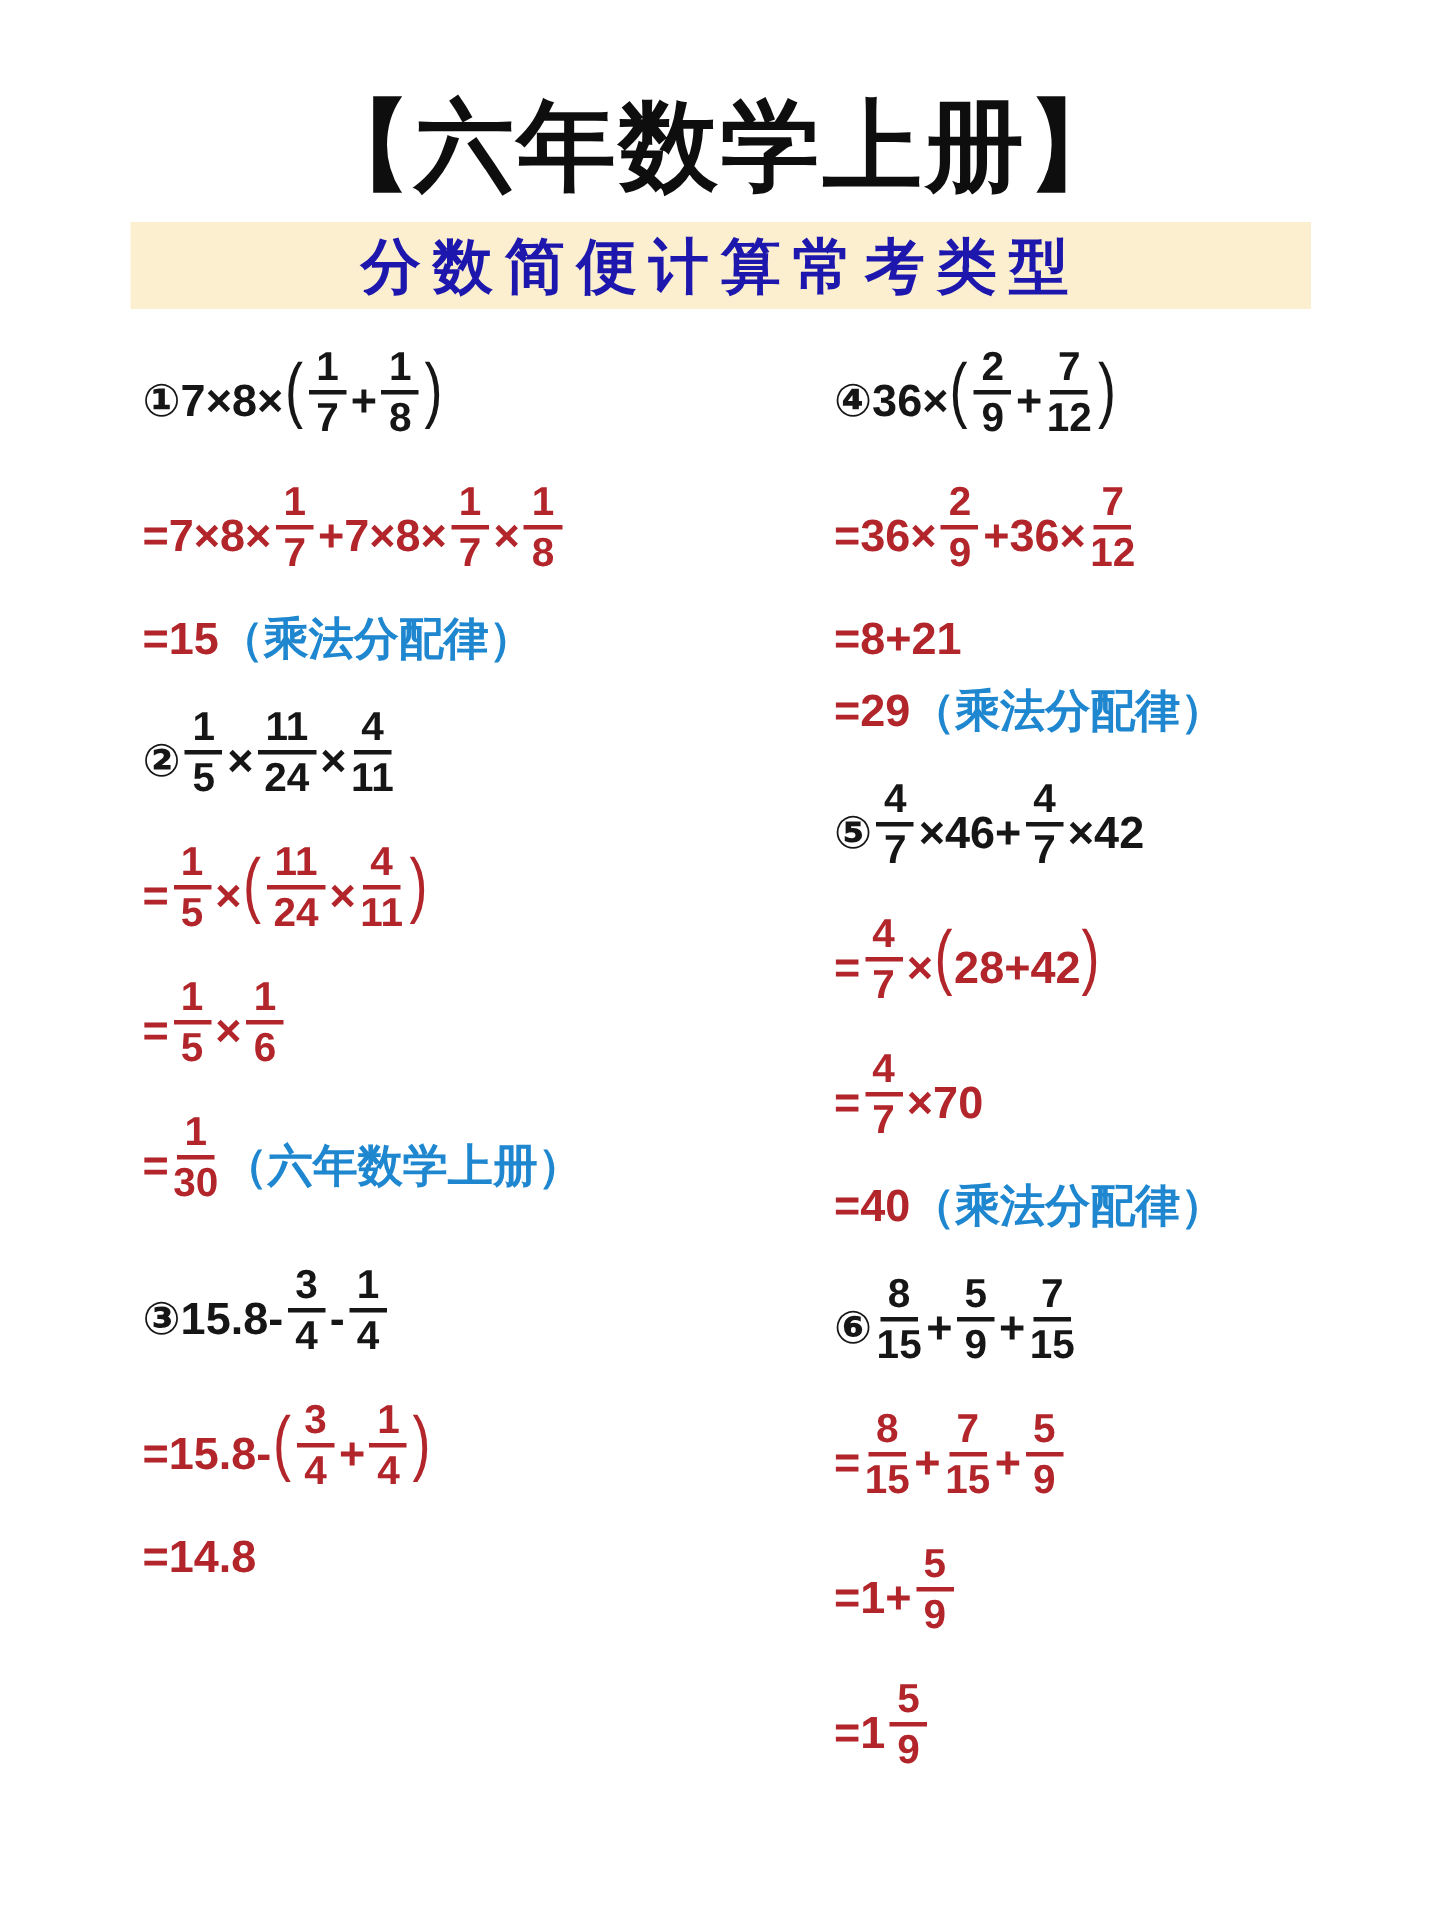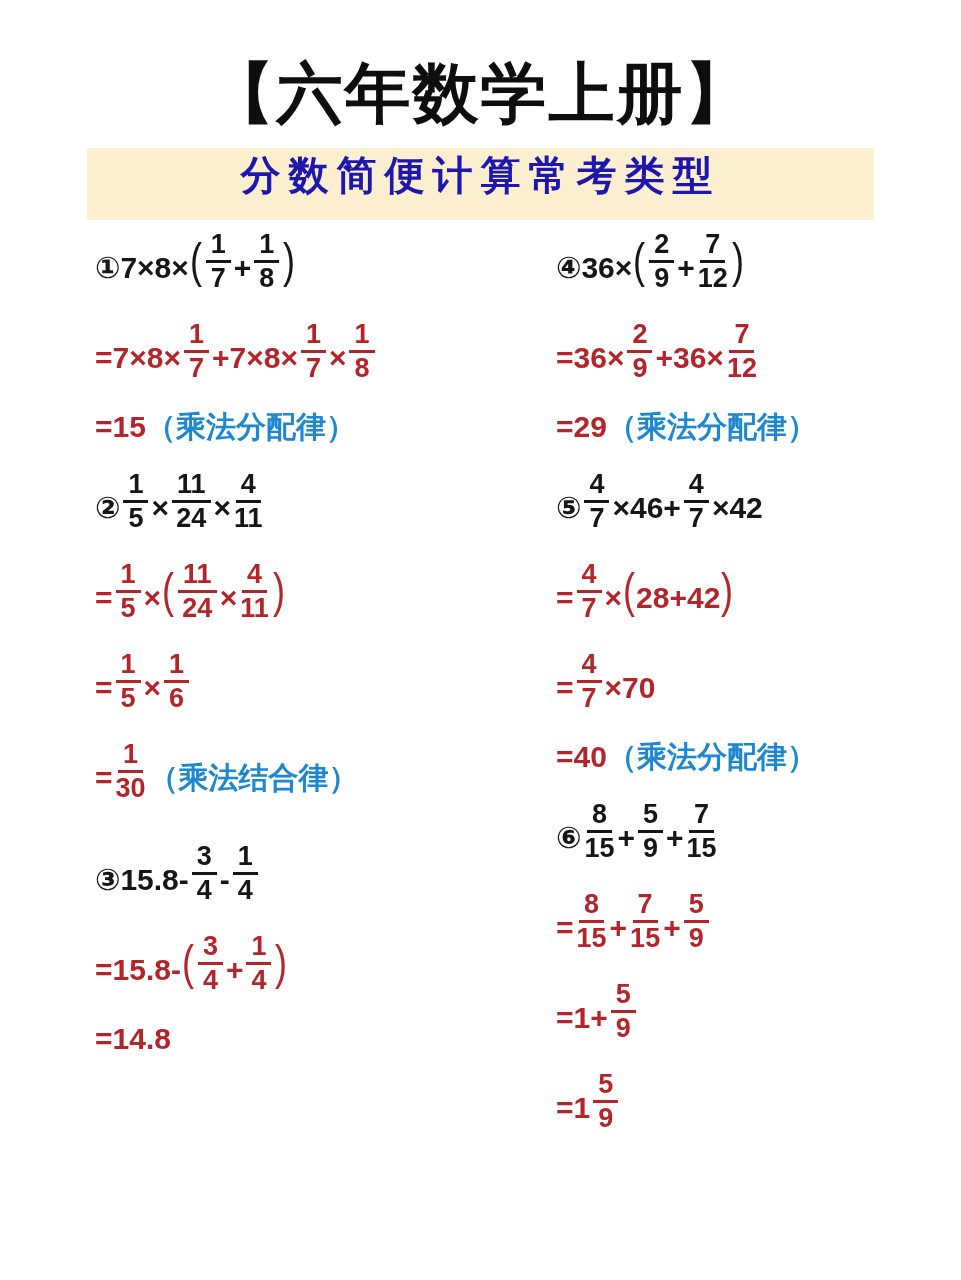--- a/index.html
+++ b/index.html
@@ -2,26 +2,26 @@
 <html style="--ink: #161616; --red: #b2252a; --blue: #1e87cf; --subtitle: #1d17ae; --banner: #fbefcf;"><head>
 <meta charset="utf-8">
 <style>
   html,body { margin:0; padding:0; }
   .page {
     position:relative; width:961px; height:1280px; background:#ffffff;
     font-family:"Liberation Sans","DejaVu Sans",sans-serif; overflow:hidden;
   }
   .title {
     position:absolute; top:58px; left:0; width:100%; text-align:center;
-    font-family:Liberation Mono, monospace;
+    font-family:Liberation Serif, serif;
     font-size:66px; font-weight:900; color:#0e0e0e; letter-spacing:2px; line-height:1.25;
   }
   .banner {
-    position:absolute; top:148px; left:87px; width:787px; height:72px;
-    background:var(--banner,#fbefcf); display:flex; align-items:flex-start; justify-content:center;
+    position:absolute; top:148px; left:87px; width:787px; height:58px;
+    background:var(--banner,#fbefcf); display:flex; align-items:center; justify-content:center;
   }
   .subtitle {
     font-family:"DejaVu Serif","Liberation Serif",serif;
     font-size:40px; font-weight:800; color:var(--subtitle,#1d17ae); letter-spacing:8px;
   }
   .col { position:absolute; top:216px; }
   .col-left  { left:95px;  width:450px; }
   .col-right { left:556px; width:400px; }
   .problem { margin-bottom:12px; }
   .math-line {
@@ -138,21 +138,21 @@
             <span class="num">1</span>
             <span class="den">6</span>
           </span>
         </div>
         <div class="math-line red tall">
           <span class="mtext ">=</span>
           <span class="frac">
             <span class="num">1</span>
             <span class="den">30</span>
           </span>
-          <span class="mtext blue">（乘法结合律）</span>
+          <span class="mtext blue">（六年数学上册）</span>
         </div>
       </div>
       <div class="problem">
         <div class="math-line black tall">
           <span class="mtext ">③15.8-</span>
           <span class="frac">
             <span class="num">3</span>
             <span class="den">4</span>
           </span>
           <span class="mtext ">-</span>
@@ -200,20 +200,23 @@
           <span class="mtext ">=36×</span>
           <span class="frac">
             <span class="num">2</span>
             <span class="den">9</span>
           </span>
           <span class="mtext ">+36×</span>
           <span class="frac">
             <span class="num">7</span>
             <span class="den">12</span>
           </span>
+        </div>
+        <div class="math-line red">
+          <span class="mtext ">=8+21</span>
         </div>
         <div class="math-line red">
           <span class="mtext ">=29</span>
           <span class="mtext blue">（乘法分配律）</span>
         </div>
       </div>
       <div class="problem">
         <div class="math-line black tall">
           <span class="mtext ">⑤</span>
           <span class="frac">

